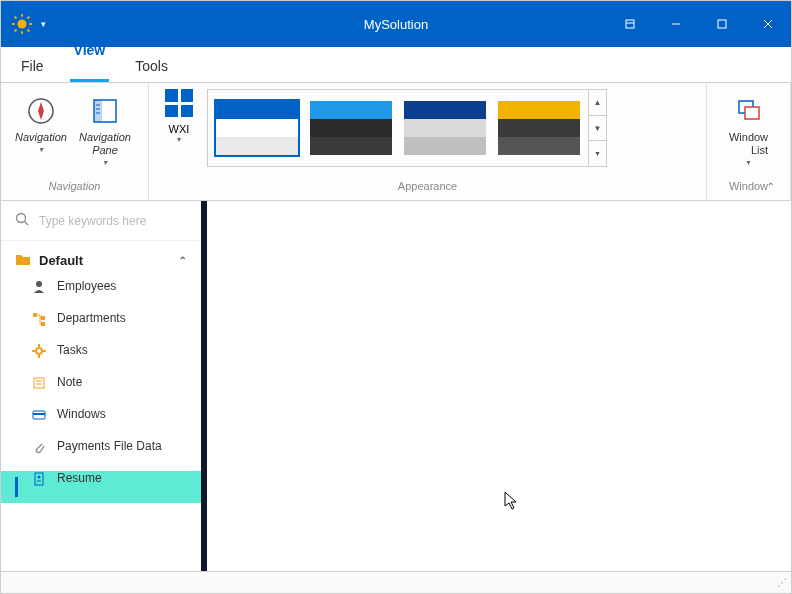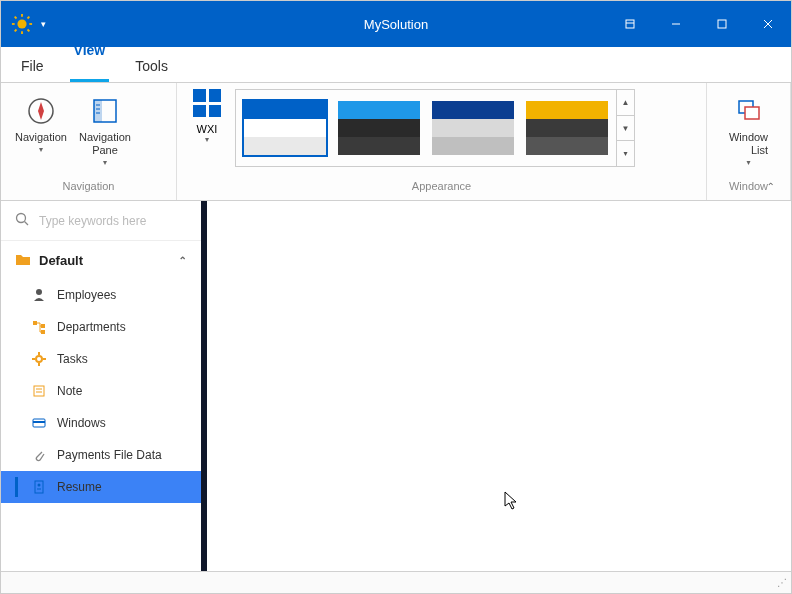--- a/index.html
+++ b/index.html
@@ -51,22 +51,22 @@
   .sidebar { width: 206px; border-right: 6px solid #0f172a; display: flex; flex-direction: column; background: #fff; }
   .search-row { height: 40px; display: flex; align-items: center; padding: 0 14px; gap: 10px; border-bottom: 1px solid #eee; }
   .search-row input { border: none; outline: none; font-size: 12px; flex: 1; color: #333; }
   .search-row input::placeholder { color: #bbb; }
   .search-ico { color: #888; }
 
   .nav-group-header { height: 38px; display: flex; align-items: center; padding: 0 14px; gap: 8px; cursor: pointer; font-size: 13px; font-weight: 600; color: #222; }
   .nav-group-header .folder { color: #f0a020; }
   .nav-group-header .chev { margin-left: auto; font-size: 10px; color: #666; }
 
-  .nav-item { height: 32px; display: flex; align-items: center; padding: 0 14px 0 30px; gap: 10px; font-size: 12px; color: #333; cursor: pointer; position: relative; }
-  .nav-item.selected { background: #3b82f6; }
+  .nav-item { height: 32px; display: flex; padding: 0 14px 0 30px; gap: 10px; font-size: 12px; color: #333; cursor: pointer; position: relative; }
+  .nav-item.selected { background: #5eead4; }
   .nav-item.selected::before { content: ""; position: absolute; left: 14px; top: 6px; bottom: 6px; width: 3px; background: #0061c7; }
   .nav-item .ico { width: 16px; height: 16px; display: flex; align-items: center; justify-content: center; }
 
   .content { flex: 1; position: relative; background: #fff; }
   .cursor { position: absolute; left: 297px; top: 290px; }
 
   .statusbar { height: 22px; border-top: 1px solid #d0d0d0; background: #fafafa; display: flex; justify-content: flex-end; align-items: center; padding-right: 6px; }
   .grip { color: #999; font-size: 10px; letter-spacing: -2px; }
 </style>
 </head>
@@ -115,21 +115,21 @@
 </div>
 
 <div class="menutabs">
   <div class="tab">File</div>
   <div class="tab active">View</div>
   <div class="tab">Tools</div>
 </div>
 
 <div class="ribbon">
 
-  <div class="ribbon-group" style="width:176px;">
+  <div class="ribbon-group" style="width:148px;font-style:italic;">
     <div class="items">
       <div class="ribbon-btn">
         <div class="ico">
           <svg width="30" height="30" viewBox="0 0 30 30">
               <circle cx="15" cy="15" r="12" fill="none" stroke="#555" stroke-width="1.5"></circle>
               <polygon points="15,6 18,15 15,24 12,15" fill="#d04040"></polygon>
             </svg>
         </div>
         <div class="lbl">Navigation</div>
         <div class="dd">▾</div>

